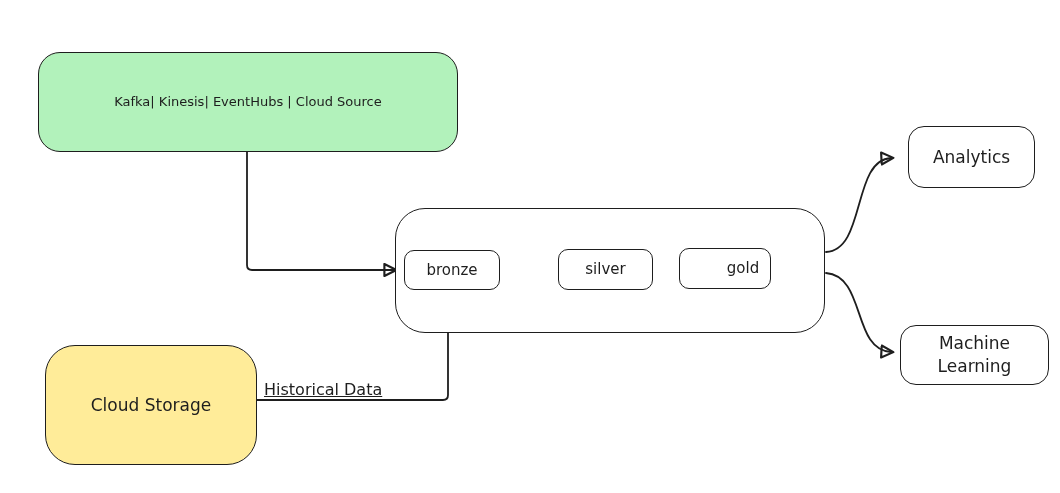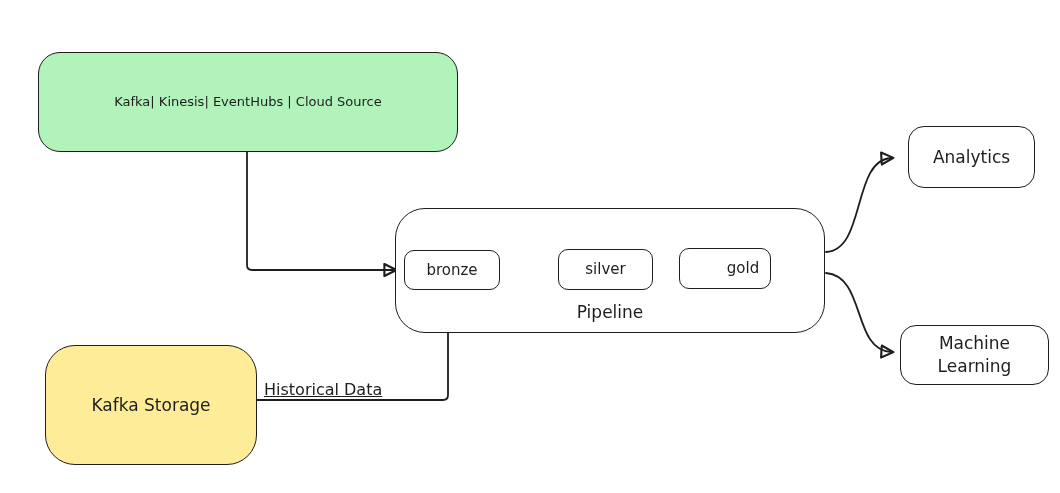--- a/index.html
+++ b/index.html
@@ -110,25 +110,24 @@
     <path d="M 826 252 C 866 250 852 160 891 158" marker-end="url(#arrowhead)"></path>
 
     <path d="M 826 273 C 866 276 852 350 891 352" marker-end="url(#arrowhead)"></path>
   </svg>
 
   <div class="node node-cloud-source">
     <span>Kafka| Kinesis| EventHubs | Cloud Source</span>
   </div>
 
   <div class="node node-cloud-storage">
-    <span>Kafka Storage</span>
+    <span>Cloud Storage</span>
   </div>
 
   <div class="node node-pipeline"></div>
-  <div class="pipeline-label">Pipeline</div>
 
   <div class="node node-bronze">
     <span>bronze</span>
   </div>
 
   <div class="node node-silver">
     <span>silver</span>
   </div>
 
   <div class="node node-gold">

